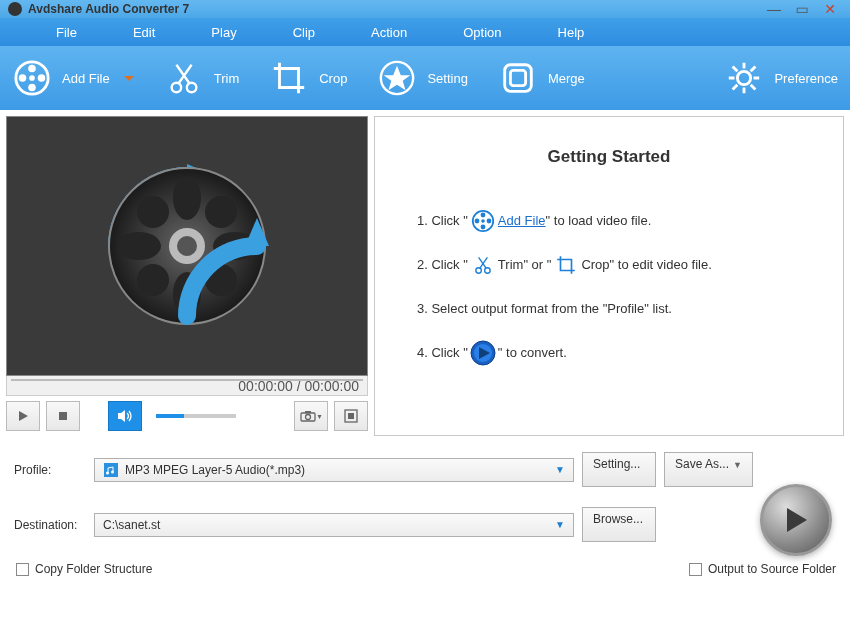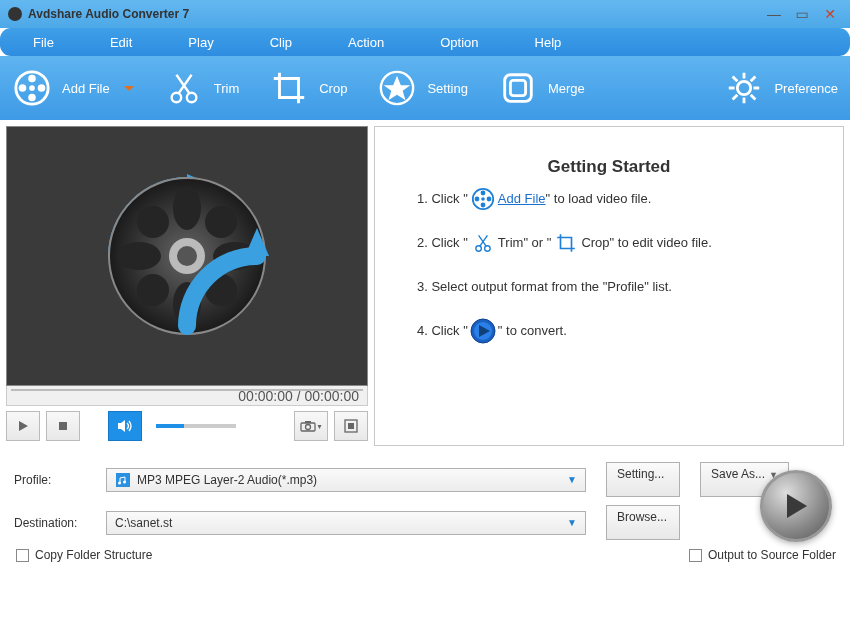--- a/index.html
+++ b/index.html
@@ -1,23 +1,23 @@
 <!DOCTYPE html>
 <html><head>
 <meta charset="utf-8">
 <style>
 * { margin: 0; padding: 0; box-sizing: border-box; font-family: Arial, sans-serif; }
 body { width: 850px; height: 619px; background: #fff; overflow: hidden; }
 
-.titlebar { height: 28px; background: linear-gradient(#64b8f0, #4da8e8); display: flex; align-items: center; padding: 0 8px; font-size: 12px; color: #333; }
+.titlebar { height: 18px; background: linear-gradient(#64b8f0, #4da8e8); display: flex; align-items: center; padding: 0 8px; font-size: 12px; color: #333; }
 .titlebar-icon { width: 14px; height: 14px; background: #333; border-radius: 50%; margin-right: 6px; }
 .titlebar-title { flex: 1; font-weight: bold; }
 .win-btn { width: 24px; height: 18px; display: flex; align-items: center; justify-content: center; cursor: pointer; font-size: 14px; color: #555; margin-left: 4px; }
 
-.menubar { height: 28px; background: linear-gradient(#3f9fe8, #2e8de0); display: flex; align-items: center; padding: 0 5px; border-radius: 11px; }
+.menubar { height: 28px; background: linear-gradient(#3f9fe8, #2e8de0); display: flex; align-items: center; padding: 0 28px; }
 .menu-item { color: #fff; font-size: 13px; padding: 0 28px; cursor: pointer; }
 
 .toolbar { height: 64px; background: linear-gradient(#5fb4f0, #3d9ae6); display: flex; align-items: center; padding: 0 12px; gap: 30px; }
 .tool-btn { display: flex; align-items: center; gap: 10px; color: #fff; font-size: 13px; cursor: pointer; }
 .tool-icon { width: 40px; height: 40px; display: flex; align-items: center; justify-content: center; }
 .tool-icon svg { width: 38px; height: 38px; }
 .add-file-arrow { width: 0; height: 0; border-left: 5px solid transparent; border-right: 5px solid transparent; border-top: 5px solid #e07020; margin-left: 4px; }
 
 .content { display: flex; background: #fff; height: 332px; padding: 6px; gap: 6px; }
 .preview-panel { width: 362px; display: flex; flex-direction: column; }
@@ -26,27 +26,27 @@
 .time-bar { height: 20px; background: #f0f0f0; border: 1px solid #ccc; border-top: none; display: flex; align-items: center; justify-content: flex-end; padding: 0 8px; font-size: 14px; color: #555; position: relative; }
 .progress-line { position: absolute; left: 4px; right: 4px; top: 3px; height: 2px; background: #bbb; }
 .controls { height: 40px; display: flex; align-items: center; gap: 6px; padding: 6px 0; }
 .ctrl-btn { width: 34px; height: 30px; background: linear-gradient(#f8f8f8,#e8e8e8); border: 1px solid #bbb; display: flex; align-items: center; justify-content: center; cursor: pointer; }
 .ctrl-btn.active { background: #1e90e8; border-color: #1678c8; }
 .vol-slider { width: 80px; height: 4px; background: #ccc; position: relative; margin: 0 8px; }
 .vol-slider::before { content: ''; position: absolute; left: 0; width: 35%; height: 100%; background: #1e90e8; }
 .ctrl-gap { flex: 1; }
 
 .info-panel { flex: 1; border: 1px solid #c8c8c8; padding: 30px 42px; font-size: 13px; color: #333; }
-.info-title { font-size: 17px; font-weight: bold; text-align: center; margin-bottom: 8px; }
+.info-title { font-size: 17px; font-weight: bold; text-align: center; margin-bottom: 40px; }
 .info-step { margin-bottom: 16px; display: flex; align-items: center; flex-wrap: wrap; line-height: 28px; }
 .info-step .mini-icon { display: inline-flex; width: 26px; height: 26px; align-items: center; justify-content: center; vertical-align: middle; margin: 0 2px; }
 .link-text { color: #1a70d0; text-decoration: underline; }
 
 .bottom { padding: 10px 14px; font-size: 12px; color: #333; }
-.row { display: flex; align-items: center; margin-bottom: 8px; gap: 20px; }
+.row { display: flex; align-items: center; margin-bottom: 20px; gap: 8px; }
 .row-label { width: 72px; }
 .dropdown { flex: 1; max-width: 480px; height: 24px; background: linear-gradient(#fafafa,#ececec); border: 1px solid #b0b0b0; display: flex; align-items: center; padding: 0 8px; position: relative; cursor: pointer; }
 .dropdown-icon { width: 16px; height: 16px; margin-right: 6px; display: flex; align-items: center; justify-content: center; }
 .dropdown-arrow { position: absolute; right: 8px; color: #1e80d0; font-size: 10px; }
 .btn { height: 35px; padding: 0 10px; background: linear-gradient(#fafafa,#e8e8e8); border: 1px solid #b0b0b0; cursor: pointer; font-size: 12px; min-width: 74px; text-align: left; line-height: 22px; }
 .btn .sm-arrow { font-size: 9px; color: #666; margin-left: 4px; }
 .big-convert { position: absolute; right: 18px; bottom: 30px; width: 72px; height: 72px; border-radius: 50%; background: radial-gradient(circle at 35% 30%, #ddd, #888 60%, #555); border: 3px solid #999; display: flex; align-items: center; justify-content: center; cursor: pointer; box-shadow: 0 2px 6px rgba(0,0,0,.3); }
 .chk-row { display: flex; gap: 340px; padding-left: 2px; justify-content: space-between; }
 .chk { display: flex; align-items: center; gap: 6px; cursor: pointer; }
 .chk-box { width: 13px; height: 13px; border: 1px solid #888; background: #fff; }
@@ -264,21 +264,21 @@
     <div class="row-label">Profile:</div>
     <div class="dropdown">
       <span class="dropdown-icon">
           <svg width="14" height="14">
             <rect width="14" height="14" fill="#2a90e0"></rect>
             <path d="M4 10 L4 5 L9 4 L9 9" stroke="#fff" fill="none"></path>
             <circle cx="3.5" cy="10" r="1.5" fill="#fff"></circle>
             <circle cx="8.5" cy="9" r="1.5" fill="#fff"></circle>
           </svg>
         </span>
-      <span>MP3 MPEG Layer-2 Audio(*.mp3)</span>
+      <span>MP3 MPEG Layer-5 Audio(*.mp3)</span>
       <span class="dropdown-arrow">▼</span>
     </div>
     <div class="btn">Setting...</div>
     <div class="btn"><span>Save As...</span><span class="sm-arrow">▼</span></div>
   </div>
   <div class="row">
     <div class="row-label">Destination:</div>
     <div class="dropdown">
       <span>C:\sanet.st</span>
       <span class="dropdown-arrow">▼</span>

